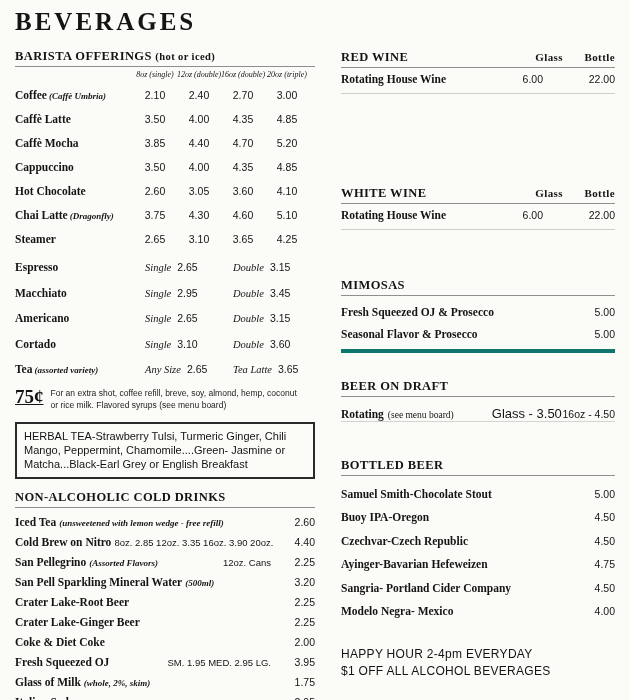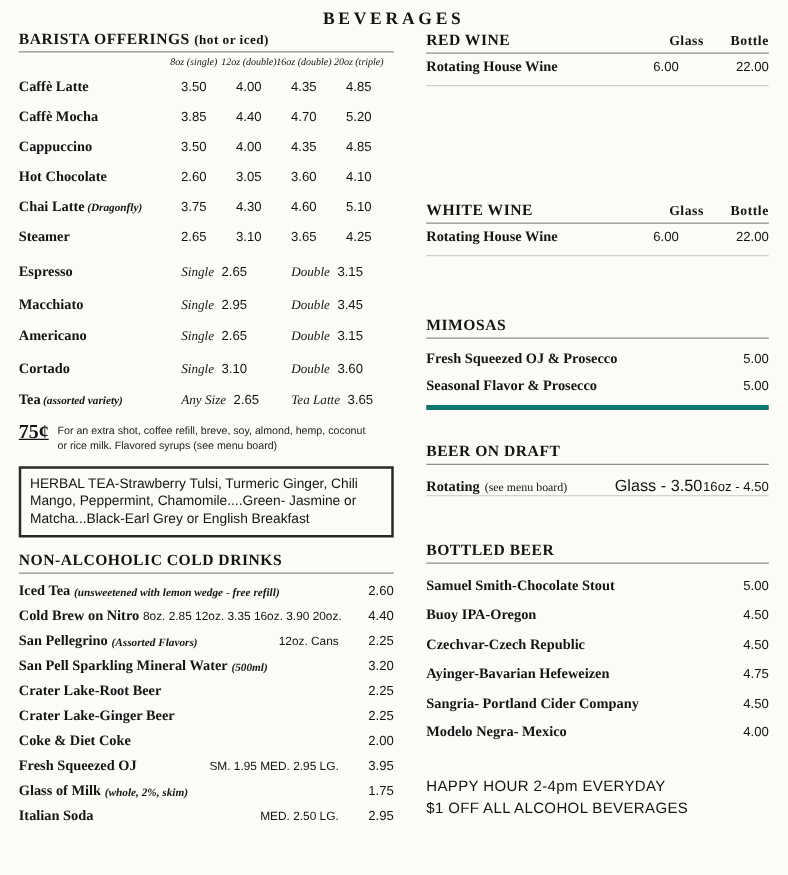--- a/index.html
+++ b/index.html
@@ -5,24 +5,25 @@
   * { box-sizing: border-box; margin: 0; padding: 0; }
   html, body { width: 630px; height: 700px; }
   body {
     background: #fbfbf8;
     color: #141414;
     font-family: "Liberation Serif", serif;
     overflow: hidden;
   }
   .page { padding: 8px 15px 0 15px; }
   .title {
-    text-align: center;
+    text-align: left;
     font-weight: bold;
-    font-size: 14px;
+    font-size: 25px;
     letter-spacing: 3px;
+    margin-bottom: 13px;
   }
   .columns { display: flex; align-items: flex-start; }
   .col-left { width: 300px; flex: none; }
   .col-right { flex: 1; margin-left: 26px; }
 
   .sec-head {
     font-weight: bold;
     font-size: 12.5px;
     letter-spacing: 0.4px;
     border-bottom: 1px solid #8f8f8f;
@@ -40,21 +41,21 @@
   .cell-price { font-family: "Liberation Sans", sans-serif; font-size: 10.5px; text-align: center; }
 
   
   .duo-grid { display: grid; grid-template-columns: 130px 88px auto; align-items: baseline; margin-top: 7.5px; }
   .duo-block { margin-top: 10px; }
   .duo-label { font-style: italic; font-size: 10.5px; margin-right: 6px; }
   .duo-price { font-family: "Liberation Sans", sans-serif; font-size: 10.5px; }
 
   
   .extra-row { display: flex; align-items: flex-start; margin-top: 10px; }
-  .extra-price { font-size: 16px; font-weight: bold; margin-right: 7px; line-height: 1; text-decoration: underline; }
+  .extra-price { font-size: 19px; font-weight: bold; margin-right: 7px; line-height: 1; text-decoration: underline; }
   .extra-note { font-family: "Liberation Sans", sans-serif; font-size: 8.5px; line-height: 1.45; width: 250px; color: #222; }
 
   
   .herbal-box {
     border: 2px solid #2a2a2a;
     margin-top: 10px;
     padding: 5px 7px;
     font-family: "Liberation Sans", sans-serif;
     font-size: 11px;
     line-height: 1.3;
@@ -104,20 +105,27 @@
 
       <div class="size-grid size-head-row">
         <span></span>
         <span class="size-head">8oz (single)</span>
         <span class="size-head">12oz (double)</span>
         <span class="size-head">16oz (double)</span>
         <span class="size-head">20oz (triple)</span>
       </div>
 
       <div class="size-grid b-row">
+        <span><span class="item-name">Coffee</span><span class="item-note">(Caffè Umbria)</span></span>
+        <span class="cell-price">2.10</span>
+        <span class="cell-price">2.40</span>
+        <span class="cell-price">2.70</span>
+        <span class="cell-price">3.00</span>
+      </div>
+      <div class="size-grid b-row">
         <span><span class="item-name">Caffè Latte</span><span class="item-note"></span></span>
         <span class="cell-price">3.50</span>
         <span class="cell-price">4.00</span>
         <span class="cell-price">4.35</span>
         <span class="cell-price">4.85</span>
       </div>
       <div class="size-grid b-row">
         <span><span class="item-name">Caffè Mocha</span><span class="item-note"></span></span>
         <span class="cell-price">3.85</span>
         <span class="cell-price">4.40</span>

